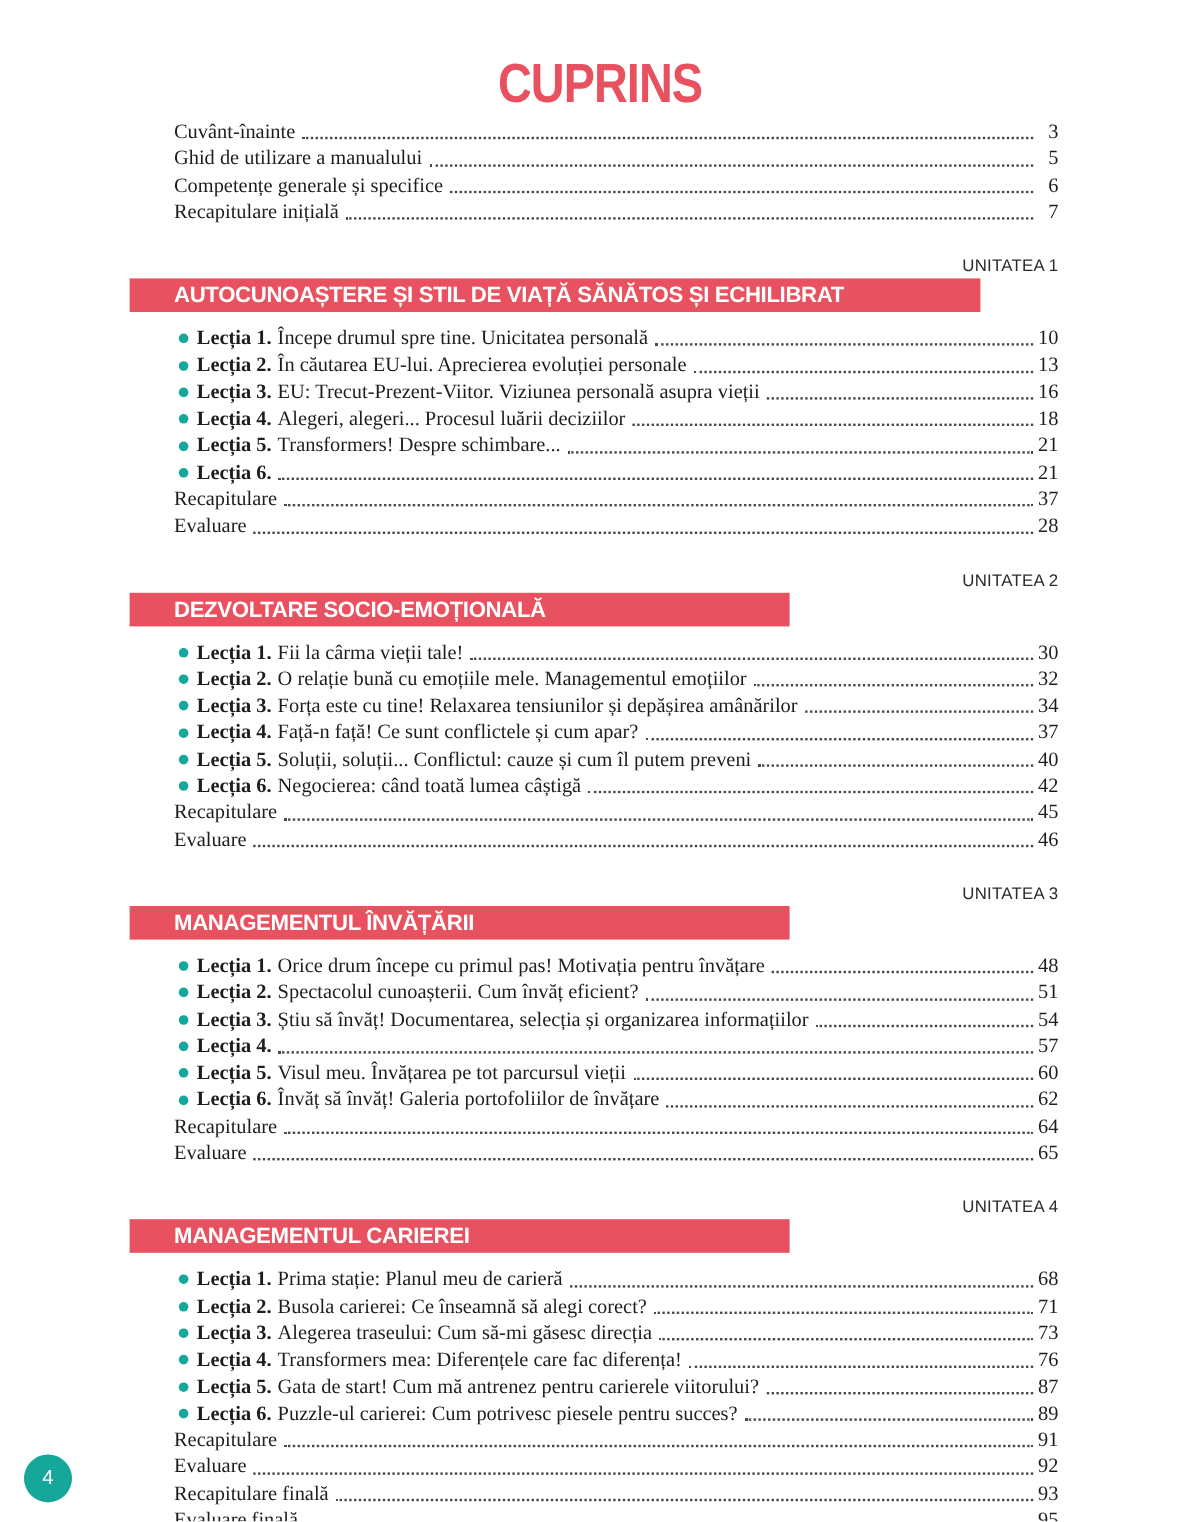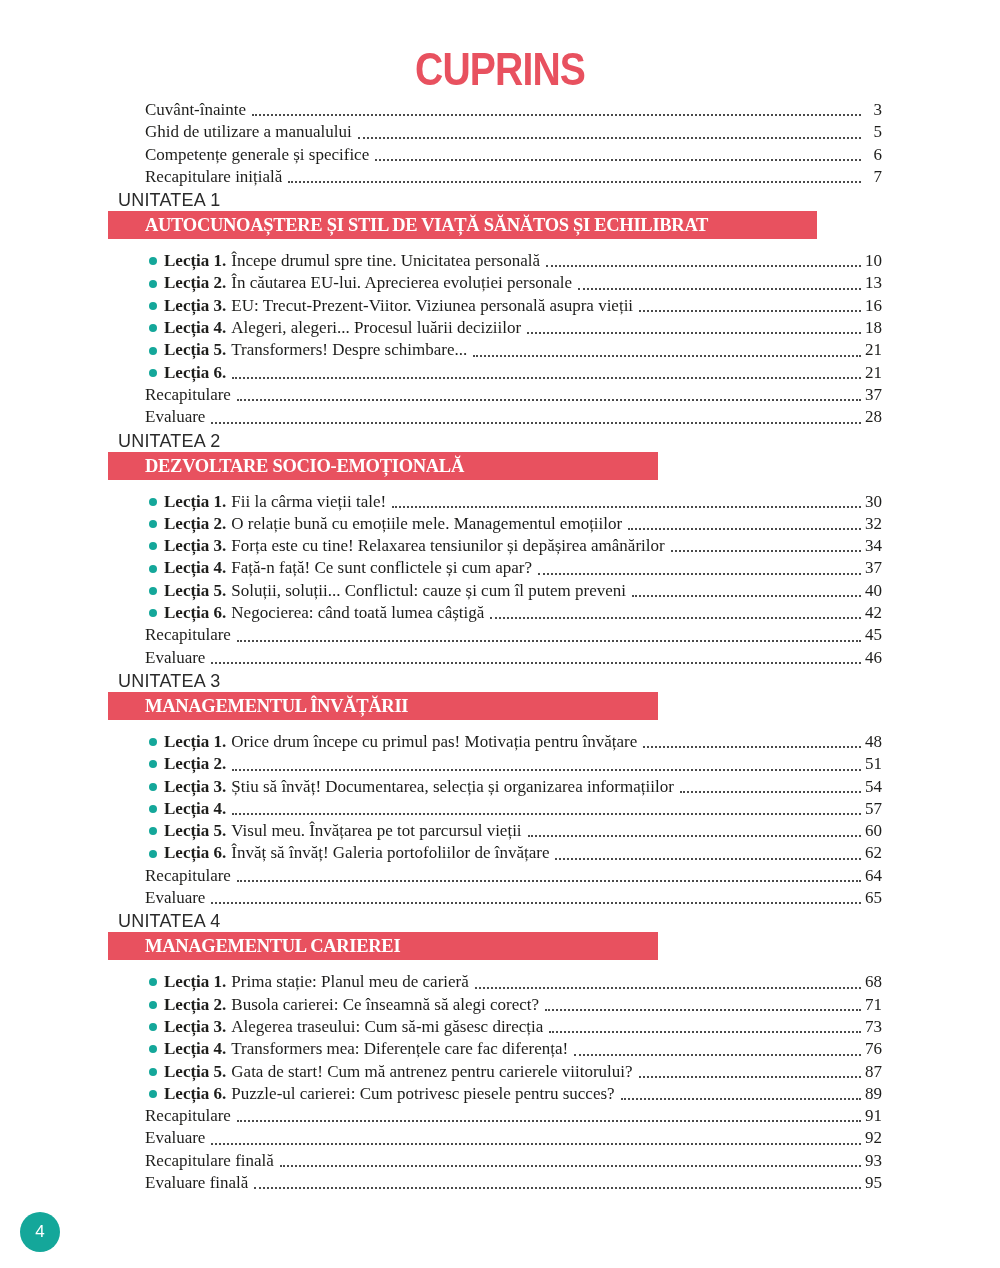--- a/index.html
+++ b/index.html
@@ -58,37 +58,38 @@
     border-bottom: 2px dotted #4a4a4a;
     align-self: flex-end;
     margin: 0 3px 5px 6px;
   }
   .pg {
     flex: 0 0 auto;
     text-align: right;
     min-width: 18px;
   }
   .unit-label {
-    margin-top: 4px;
+    margin-top: 25px;
     margin-bottom: 3px;
     margin-left: -27px;
     font-family: "Liberation Sans", "DejaVu Sans", sans-serif;
-    font-size: 18px;
+    font-size: 14px;
     line-height: 16px;
     letter-spacing: 0.2px;
     color: #2b2b2b;
+    text-align: right;
   }
   .unit-bar {
     margin-left: -37px;
     margin-bottom: 11px;
     height: 28px;
     line-height: 28px;
     background: #e8515f;
     color: #ffffff;
-    font-family: Liberation Serif, serif;
+    font-family: Liberation Sans, sans-serif;
     font-weight: 700;
     font-size: 18.5px;
     letter-spacing: -0.3px;
     padding-left: 37px;
     white-space: nowrap;
   }
   .bar-wide   { width: 709px; }
   .bar-narrow { width: 550px; }
   .page-badge {
     position: absolute;
@@ -258,20 +259,21 @@
     <div class="row">
       <span class="dot"></span>
       <span class="bold">Lecția 1.</span>
       <span class="txt">Orice drum începe cu primul pas! Motivația pentru învățare</span>
       <span class="leader"></span>
       <span class="pg">48</span>
     </div>
     <div class="row">
       <span class="dot"></span>
       <span class="bold">Lecția 2.</span>
+      <span class="txt">Spectacolul cunoașterii. Cum învăț eficient?</span>
       <span class="leader"></span>
       <span class="pg">51</span>
     </div>
     <div class="row">
       <span class="dot"></span>
       <span class="bold">Lecția 3.</span>
       <span class="txt">Știu să învăț! Documentarea, selecția și organizarea informațiilor</span>
       <span class="leader"></span>
       <span class="pg">54</span>
     </div>

